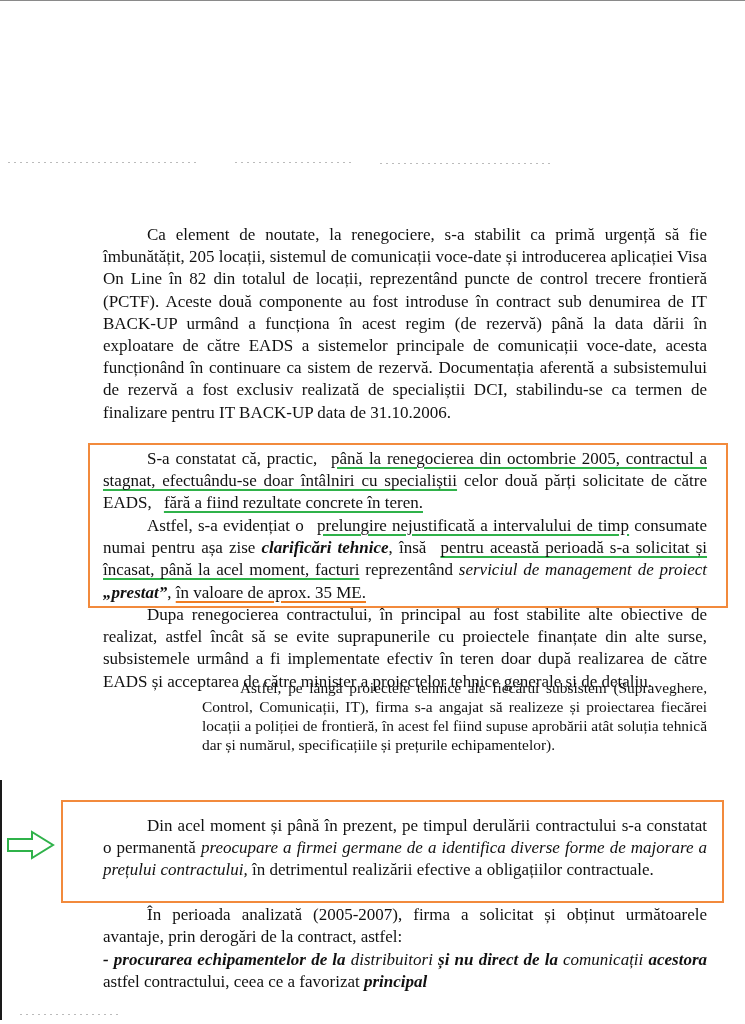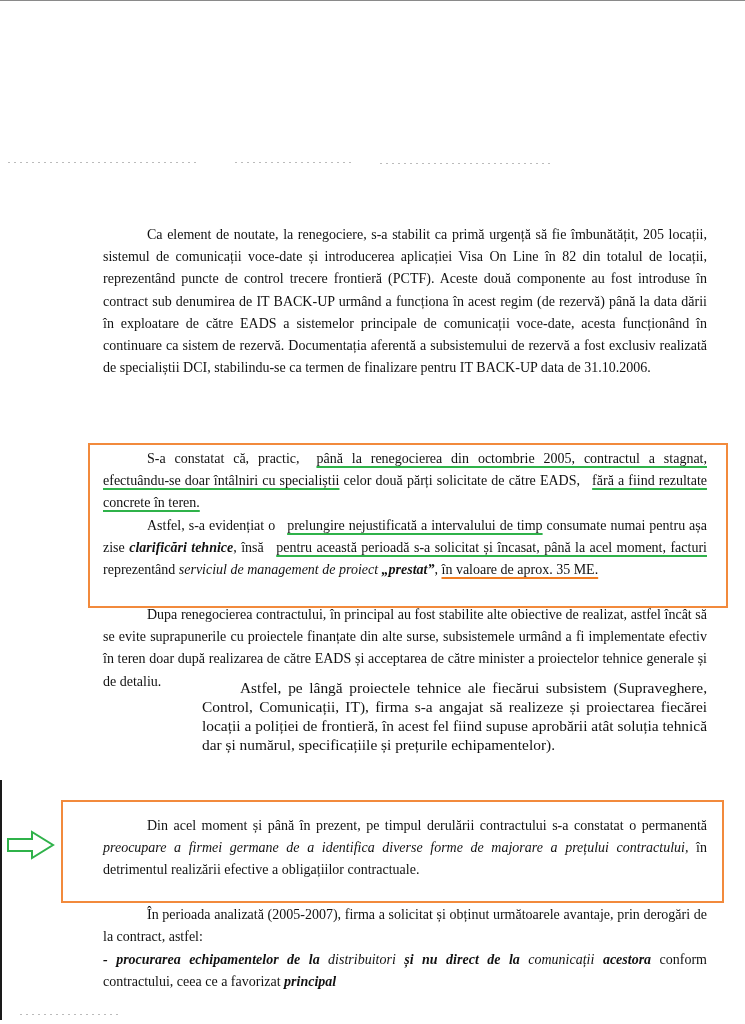--- a/index.html
+++ b/index.html
@@ -6,21 +6,21 @@
   body {
     width: 745px; height: 1024px; position: relative; overflow: hidden;
     font-family: "Liberation Serif", "DejaVu Serif", serif;
     color: #111111;
   }
   .topline { position: absolute; left: 0; top: 0; width: 745px; height: 1px; background: #8a8a8a; }
   .leftline { position: absolute; left: 0; top: 780px; width: 2px; height: 240px; background: #1a1a1a; }
   .scanline { position: absolute; height: 1px; background-image: linear-gradient(90deg, #bbb 40%, transparent 40%); background-size: 6px 1px; }
   .para {
     position: absolute; left: 103px; width: 604px;
-    font-size: 14px; line-height: 22.2px; text-align: justify;
+    font-size: 17px; line-height: 22.2px; text-align: justify;
     text-align-last: auto; margin: 0;
   }
   .para.small {
     left: 202px; width: 505px; font-size: 15.4px; line-height: 19px;
   }
   .indent { display: inline-block; width: 44px; }
   .indent-s { display: inline-block; width: 38px; }
   .it { font-style: italic; }
   .bi { font-style: italic; font-weight: bold; }
   .ul-g { text-decoration: underline; text-decoration-color: #2fb24a; text-decoration-thickness: 2px; text-underline-offset: 3px; margin-left: 8px; }
@@ -55,13 +55,13 @@
 <div class="box" style="left:61px; top:800px; width:663px; height:103px;"></div>
 
 <svg class="arrow" viewBox="0 0 50 30">
   <polygon points="2,9 26,9 26,2 47,15 26,28 26,21 2,21" fill="none" stroke="#2fb24a" stroke-width="2" stroke-linejoin="miter"></polygon>
 </svg>
 
 <p class="para" style="top:815px;"><span class="indent"></span><span>Din acel moment și până în prezent, pe timpul derulării contractului s-a constatat o permanentă </span><span class="it">preocupare a firmei germane de a identifica diverse forme de majorare a prețului contractului,</span><span> în detrimentul realizării efective a obligațiilor contractuale.</span></p>
 
 <p class="para" style="top:904px;"><span class="indent"></span><span>În perioada analizată (2005-2007), firma a solicitat și obținut următoarele avantaje, prin derogări de la contract, astfel:</span></p>
 
-<p class="para" style="top:949px;"><span class="bi">- procurarea echipamentelor de la </span><span class="it">distribuitori </span><span class="bi">și nu direct de la </span><span class="it">comunicații </span><span class="bi">acestora</span><span> conform contractului, ceea ce a favorizat </span><span class="bi">principal</span></p>
+<p class="para" style="top:949px;"><span class="bi">- procurarea echipamentelor de la </span><span class="it">distribuitori </span><span class="bi">și nu direct de la </span><span class="it">comunicații </span><span class="bi">acestora</span><span> astfel contractului, ceea ce a favorizat </span><span class="bi">principal</span></p>
 
 </body></html>

